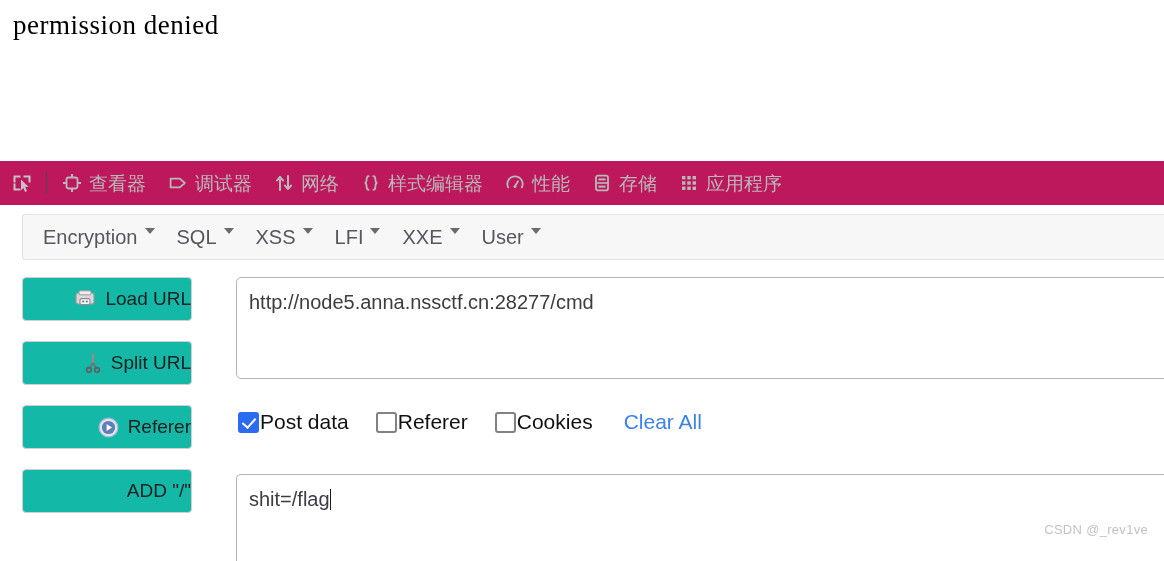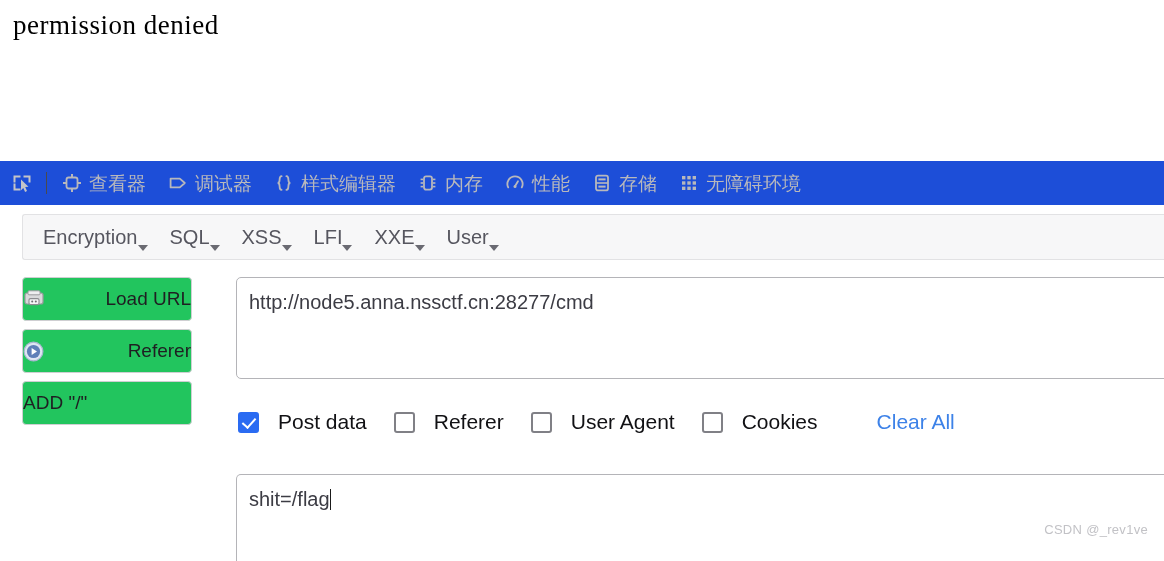--- a/index.html
+++ b/index.html
@@ -30,21 +30,21 @@
     white-space: pre;
   }
 
   
   .devtools-toolbar {
     position: absolute;
     left: 0;
     top: 161px;
     width: 1164px;
     height: 44px;
-    background: #1d4ed8;
+    background: #be185d;
     display: flex;
     align-items: center;
     overflow: hidden;
   }
   .dt-picker {
     display: flex;
     align-items: center;
     justify-content: center;
     width: 44px;
     height: 44px;
@@ -85,21 +85,22 @@
     border: 1px solid #e2e2e4;
     border-right: none;
     border-radius: 3px 0 0 3px;
     display: flex;
     align-items: center;
     padding-left: 9px;
     overflow: hidden;
   }
   .hb-menu-item {
     display: flex;
-    align-items: flex-end;
+    align-items: flex-start;
+    gap: 7px;
     padding: 4px 11px;
     font-size: 20px;
     color: #56565f;
     white-space: nowrap;
     cursor: default;
   }
   .caret {
     width: 0; height: 0;
     border-left: 5px solid transparent;
     border-right: 5px solid transparent;
@@ -112,27 +113,27 @@
   
   .hb-buttons {
     position: absolute;
     left: 22px;
     top: 277px;
     width: 170px;
   }
   .hb-btn {
     height: 44px;
     width: 170px;
-    margin-bottom: 8px;
-    background: #22c55e;
+    margin-bottom: 20px;
+    background: #14b8a6;
     border: 1px solid #cfcfd2;
     border-radius: 4px;
     display: flex;
     align-items: center;
-    justify-content: space-between;
+    justify-content: flex-end;
     gap: 9px;
     font-size: 19px;
     color: #1f1f22;
     cursor: pointer;
   }
   .hb-btn .btn-ico { display: block; flex: 0 0 auto; }
 
   
   .url-box {
     position: absolute;
@@ -156,21 +157,21 @@
     position: absolute;
     left: 238px;
     top: 408px;
     display: flex;
     align-items: center;
     height: 28px;
   }
   .opt {
     display: flex;
     align-items: center;
-    gap: 19px;
+    gap: 1px;
     margin-right: 27px;
     cursor: pointer;
   }
   .cbx {
     width: 21px; height: 21px;
     border: 2px solid #808086;
     border-radius: 3px;
     background: #ffffff;
     flex: 0 0 auto;
     position: relative;
@@ -185,21 +186,21 @@
     left: 5px; top: 1px;
     width: 6px; height: 11px;
     border: solid #ffffff;
     border-width: 0 2.6px 2.6px 0;
     transform: rotate(42deg);
   }
   .opt-label { font-size: 21px; color: #111114; white-space: nowrap; }
   .clear-all {
     font-size: 21px;
     color: #3d82e8;
-    margin-left: 32px;
+    margin-left: 4px;
     cursor: pointer;
     white-space: nowrap;
   }
 
   
   .post-box {
     position: absolute;
     left: 236px;
     top: 474px;
     width: 960px;
@@ -272,45 +273,40 @@
 
     <div class="dt-tab">
       <span>
         <svg class="dt-icon" width="20" height="20" viewBox="0 0 20 20">
           <path d="M2.6 5.6h9.2l5 4.4-5 4.4H2.6z" fill="none" stroke="#b8b8bc" stroke-width="1.8" stroke-linejoin="round"></path>
         </svg>
       </span>
       <span class="dt-label">调试器</span>
     </div>
 
+    <div class="dt-tab">
+      <span>
+        <svg class="dt-icon" width="20" height="20" viewBox="0 0 20 20">
+          <path d="M6 17V4m0 0L3 7.4M6 4l3 3.4" fill="none" stroke="#b8b8bc" stroke-width="2" stroke-linecap="round" stroke-linejoin="round"></path>
+          <path d="M14 3v13m0 0l3-3.4M14 16l-3-3.4" fill="none" stroke="#b8b8bc" stroke-width="2" stroke-linecap="round" stroke-linejoin="round"></path>
+        </svg>
+      </span>
+      <span class="dt-label">网络</span>
+    </div>
 
     <div class="dt-tab">
       <span>
         <svg class="dt-icon" width="20" height="20" viewBox="0 0 20 20">
           <path d="M7.6 3.2c-2 0-2 2.4-2 3.6s0 3.2-2 3.2c2 0 2 2 2 3.2s0 3.6 2 3.6" fill="none" stroke="#b8b8bc" stroke-width="1.8" stroke-linecap="round"></path>
           <path d="M12.4 3.2c2 0 2 2.4 2 3.6s0 3.2 2 3.2c-2 0-2 2-2 3.2s0 3.6-2 3.6" fill="none" stroke="#b8b8bc" stroke-width="1.8" stroke-linecap="round"></path>
         </svg>
       </span>
       <span class="dt-label">样式编辑器</span>
     </div>
 
-    <div class="dt-tab">
-      <span>
-        <svg class="dt-icon" width="20" height="20" viewBox="0 0 20 20">
-          <rect x="6" y="3.4" width="8" height="13.2" rx="2" fill="none" stroke="#b8b8bc" stroke-width="1.8"></rect>
-          <rect x="2.6" y="5.6" width="2.4" height="1.6" fill="#b8b8bc"></rect>
-          <rect x="2.6" y="9.2" width="2.4" height="1.6" fill="#b8b8bc"></rect>
-          <rect x="2.6" y="12.8" width="2.4" height="1.6" fill="#b8b8bc"></rect>
-          <rect x="15" y="5.6" width="2.4" height="1.6" fill="#b8b8bc"></rect>
-          <rect x="15" y="9.2" width="2.4" height="1.6" fill="#b8b8bc"></rect>
-          <rect x="15" y="12.8" width="2.4" height="1.6" fill="#b8b8bc"></rect>
-        </svg>
-      </span>
-      <span class="dt-label">内存</span>
-    </div>
 
     <div class="dt-tab">
       <span>
         <svg class="dt-icon" width="20" height="20" viewBox="0 0 20 20">
           <path d="M3.2 14.4a7.6 7.6 0 1 1 13.6 0" fill="none" stroke="#b8b8bc" stroke-width="1.8" stroke-linecap="round"></path>
           <path d="M10 13.2l3-5" fill="none" stroke="#b8b8bc" stroke-width="1.8" stroke-linecap="round"></path>
           <circle cx="10" cy="13.6" r="1.5" fill="#b8b8bc"></circle>
         </svg>
       </span>
       <span class="dt-label">性能</span>
@@ -336,21 +332,21 @@
           <rect x="8.3" y="3" width="3.4" height="3.4" fill="#b8b8bc"></rect>
           <rect x="13.6" y="3" width="3.4" height="3.4" fill="#b8b8bc"></rect>
           <rect x="3" y="8.3" width="3.4" height="3.4" fill="#b8b8bc"></rect>
           <rect x="8.3" y="8.3" width="3.4" height="3.4" fill="#b8b8bc"></rect>
           <rect x="13.6" y="8.3" width="3.4" height="3.4" fill="#b8b8bc"></rect>
           <rect x="3" y="13.6" width="3.4" height="3.4" fill="#b8b8bc"></rect>
           <rect x="8.3" y="13.6" width="3.4" height="3.4" fill="#b8b8bc"></rect>
           <rect x="13.6" y="13.6" width="3.4" height="3.4" fill="#b8b8bc"></rect>
         </svg>
       </span>
-      <span class="dt-label">无障碍环境</span>
+      <span class="dt-label">应用程序</span>
     </div>
 
   </div>
 
   <div class="hb-menubar">
     <div class="hb-menu-item">
       <span>Encryption</span>
       <span class="caret"></span>
     </div>
     <div class="hb-menu-item">
@@ -383,20 +379,31 @@
           <rect x="2" y="3" width="18" height="11" rx="2" fill="#d9d9db" stroke="#9a9a9e" stroke-width="1.2"></rect>
           <rect x="5" y="0.8" width="12" height="4" rx="1" fill="#eeeef0" stroke="#9a9a9e" stroke-width="1"></rect>
           <rect x="6" y="8.6" width="10" height="6" rx="1.5" fill="#f4f4f5" stroke="#8c8c90" stroke-width="1.1"></rect>
           <circle cx="9.2" cy="11.4" r="1" fill="#6d6d72"></circle>
           <circle cx="12.8" cy="11.4" r="1" fill="#6d6d72"></circle>
         </svg>
       </span>
       <span>Load URL</span>
     </div>
 
+    <div class="hb-btn">
+      <span>
+        <svg class="btn-ico" width="18" height="20" viewBox="0 0 18 20">
+          <path d="M9 1.5v9" stroke="#8e8e93" stroke-width="2.4" stroke-linecap="round" fill="none"></path>
+          <path d="M9 10l-3.6 5.2M9 10l3.6 5.2" stroke="#6f6f75" stroke-width="1.8" stroke-linecap="round" fill="none"></path>
+          <circle cx="5" cy="17" r="2.3" fill="none" stroke="#5f5f66" stroke-width="1.7"></circle>
+          <circle cx="13" cy="17" r="2.3" fill="none" stroke="#5f5f66" stroke-width="1.7"></circle>
+        </svg>
+      </span>
+      <span>Split URL</span>
+    </div>
 
     <div class="hb-btn">
       <span>
         <svg class="btn-ico" width="21" height="21" viewBox="0 0 21 21">
           <circle cx="10.5" cy="10.5" r="9.4" fill="#dfe6f2" stroke="#a8b6cf" stroke-width="1.2"></circle>
           <circle cx="10.5" cy="10.5" r="6.6" fill="#5f7fb8"></circle>
           <path d="M8.6 6.9l5.4 3.6-5.4 3.6z" fill="#ffffff"></path>
         </svg>
       </span>
       <span>Referer</span>
@@ -415,24 +422,20 @@
     <div class="opt">
       <span class="cbx checked"></span>
       <span class="opt-label">Post data</span>
     </div>
 
     <div class="opt">
       <span class="cbx"></span>
       <span class="opt-label">Referer</span>
     </div>
 
-    <div class="opt">
-      <span class="cbx"></span>
-      <span class="opt-label">User Agent</span>
-    </div>
 
     <div class="opt">
       <span class="cbx"></span>
       <span class="opt-label">Cookies</span>
     </div>
 
     <span class="clear-all">Clear All</span>
   </div>
 
   <div class="post-box" placeholder="Post data"><span>shit=/flag</span><span class="caret-bar"></span></div>

